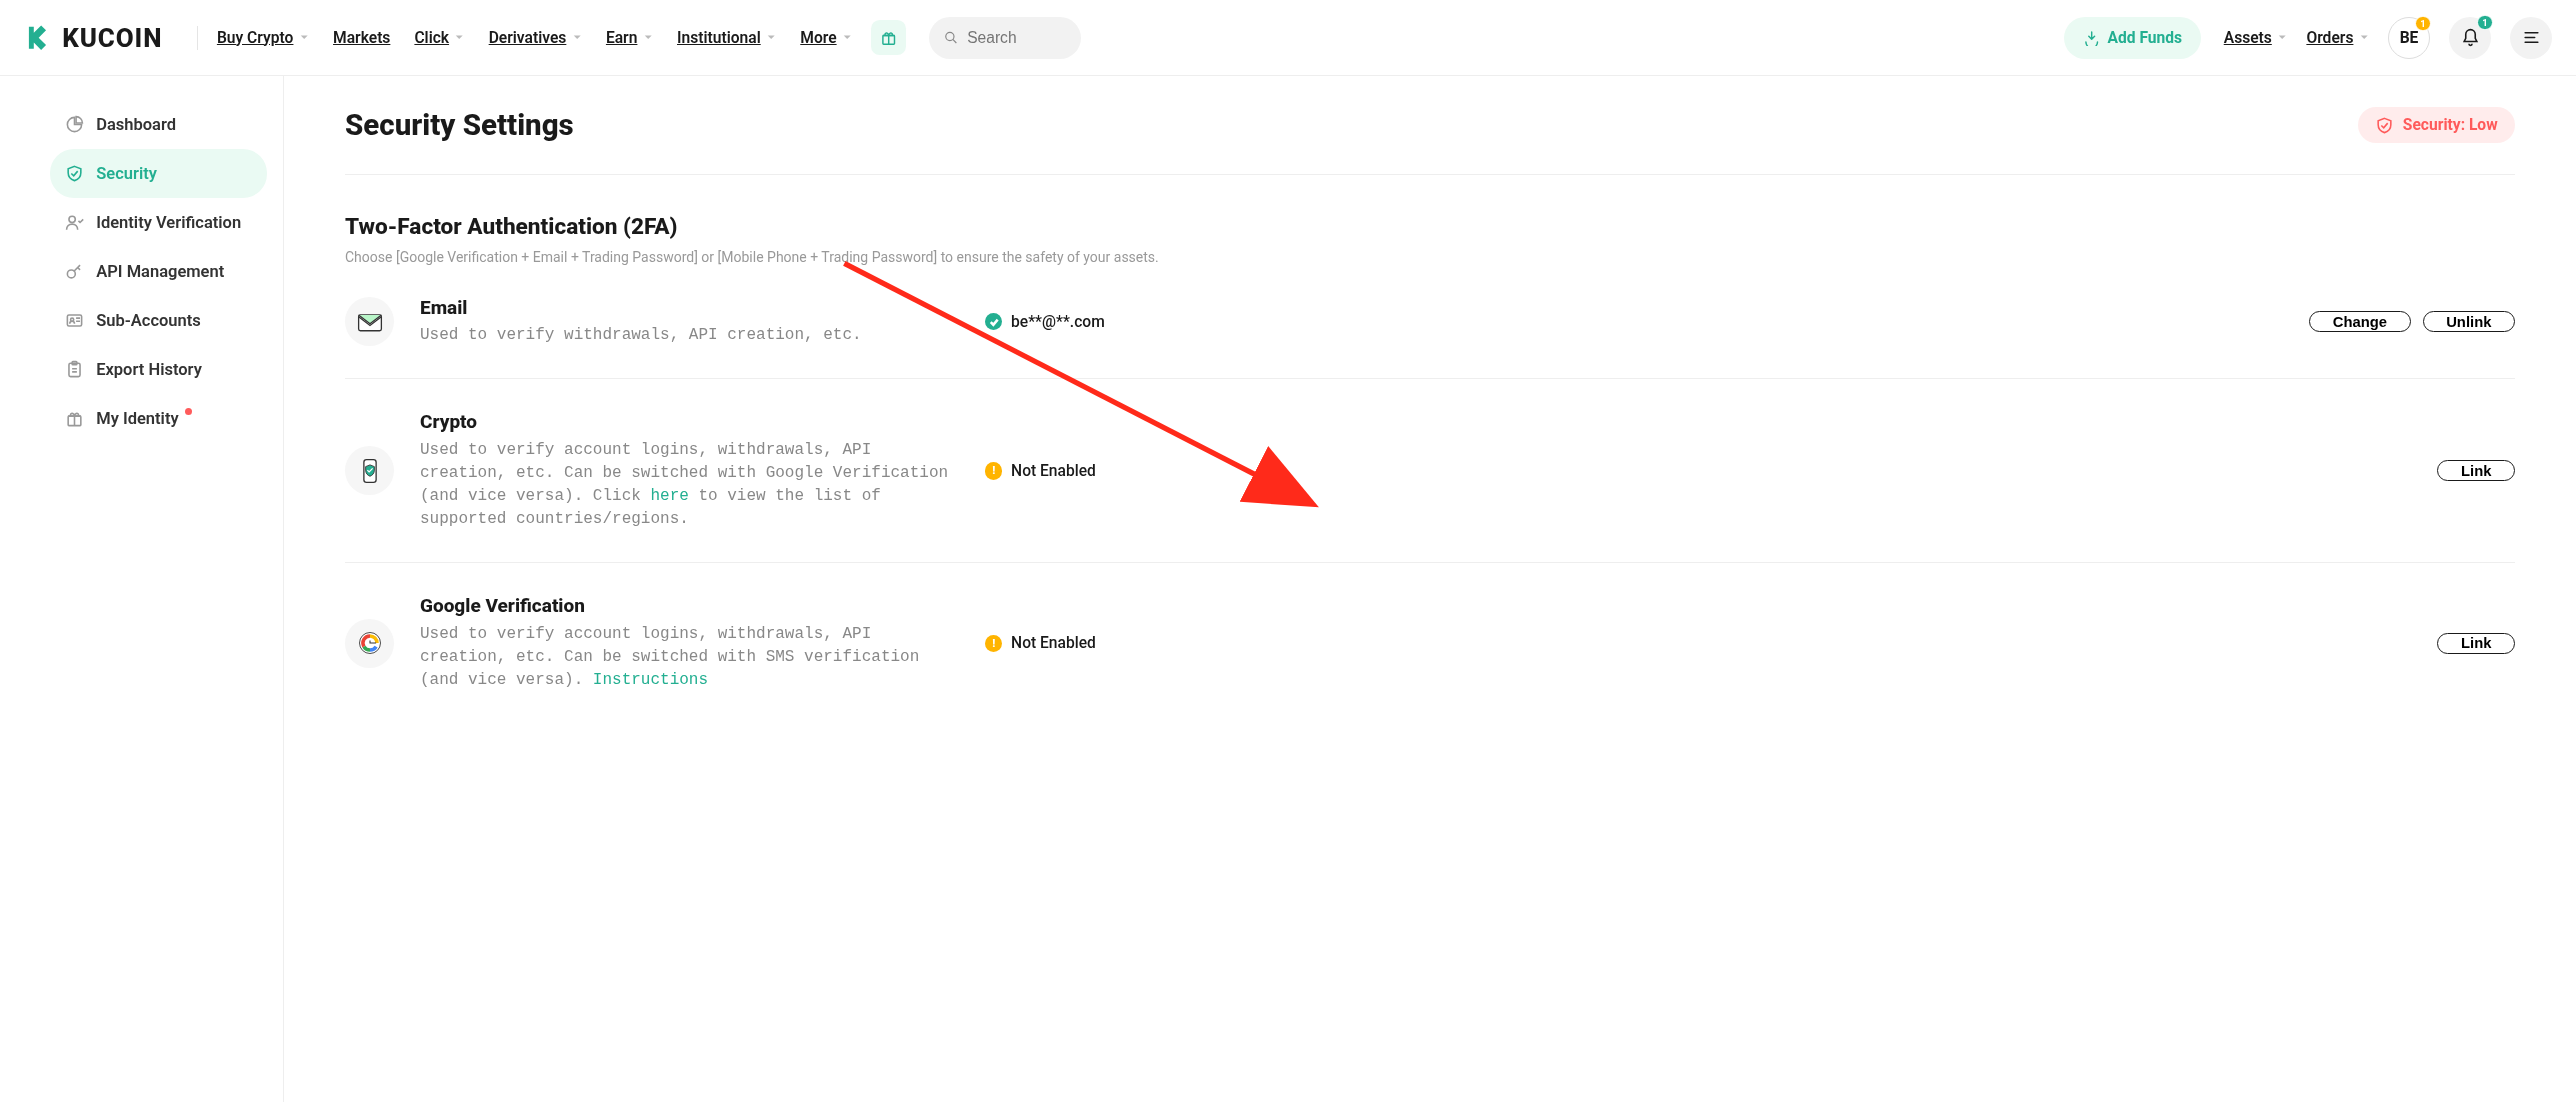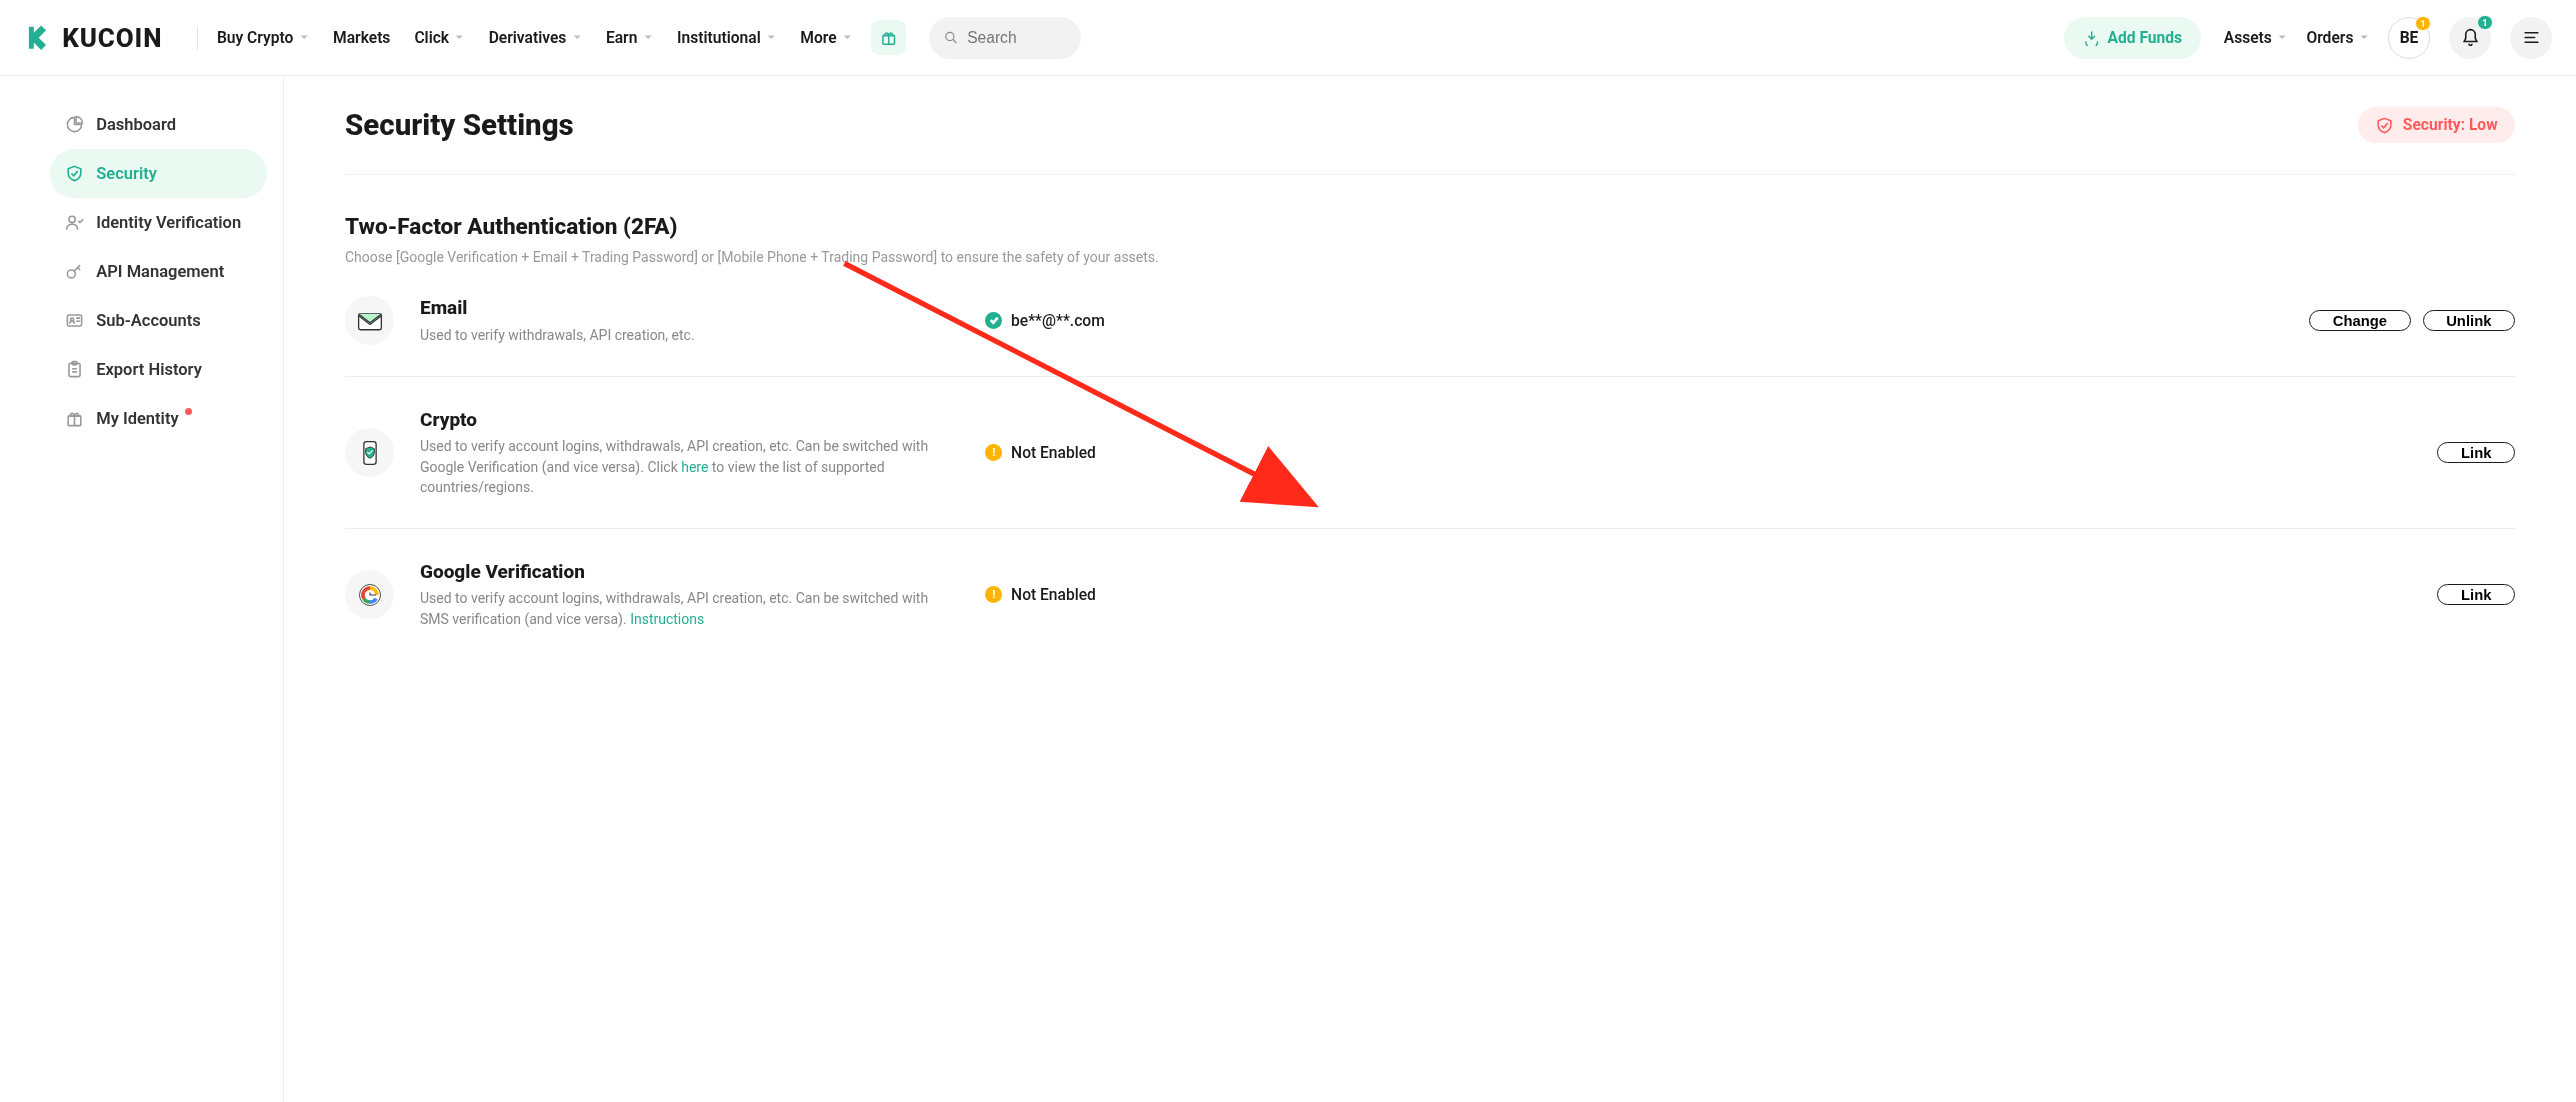--- a/index.html
+++ b/index.html
@@ -5,21 +5,21 @@
   * { box-sizing: border-box; margin: 0; padding: 0; }
   body { font-family: -apple-system, BlinkMacSystemFont, "Segoe UI", Roboto, Arial, sans-serif; background: #fff; color: #1a1a1a; }
 
   
   .topnav { display:flex; align-items:center; height:76px; padding:0 24px; border-bottom:0.9px solid #eee; gap:7px;}
   .logo { display:flex; align-items:center; gap:8.7px; margin-right:15.6px; cursor:pointer;}
   .logo svg { width:29.5px; height:29.5px; }
   .logo-text { font-size:26px; font-weight:800; letter-spacing:0.9px; color:#1a1a1a;}
   .nav-sep { width:0.9px; height:24px; background:#e5e5e5; margin:0 12px;}
   .nav-links { display:flex; align-items:center; gap:24px; }
-  .nav-item { display:flex; align-items:center; gap:5.2px; font-size:15.6px; font-weight:600; color:#1a1a1a; cursor:pointer;}
+  .nav-item { display:flex; align-items:center; gap:5.2px; font-size:15.6px; font-weight:600; color:#1a1a1a; cursor:pointer;text-decoration:underline;}
   .chev { width:10.4px; height:10.4px; }
   .chev path { fill:#bbb; }
   .gift-btn { width:35px; height:35px; border-radius:8.7px; background:#eafaf3; display:flex; align-items:center; justify-content:center; cursor:pointer; margin-left:12px;}
   .gift-btn svg { width:17.4px; height:17.4px; stroke:#23af91; }
   .search { flex:0 0 auto; margin-left:15.6px; width:152px; height:42px; border-radius:21px; background:#f2f2f2; display:flex; align-items:center; padding:0 15.6px; gap:8.7px;}
   .search svg { width:17.4px; height:17.4px; stroke:#888; }
   .search input { border:none; background:transparent; outline:none; font-size:15.6px; color:#555; width:100%;}
   .spacer { flex:1; }
   .addfunds { height:42px; padding:0 19px; border-radius:21px; background:#eafaf3; color:#23af91; font-weight:700; font-size:15.6px; display:flex; align-items:center; gap:7px; cursor:pointer;}
   .addfunds svg{width:17.4px;height:17.4px;stroke:#23af91;}
@@ -48,21 +48,21 @@
   .section { padding-top:38px;}
   .sec-title { font-size:22.6px; font-weight:800; margin-bottom:8.7px;}
   .sec-sub { font-size:14px; color:#999;}
 
   .row { display:flex; align-items:center; gap:26px; padding:31px 0; border-bottom:0.9px solid #eee;}
   .row:last-child{border-bottom:none;}
   .row-icon { width:49px; height:49px; border-radius:50%; background:#f6f6f6; display:flex; align-items:center; justify-content:center; flex-shrink:0;}
   .row-icon svg{width:28px;height:28px;}
   .row-body { flex:0 0 539px;}
   .row-title { font-size:19px; font-weight:800; margin-bottom:5.2px;}
-  .row-desc { font-size:14px; color:#888; line-height:1.45;}
+  .row-desc { font-size:16px; color:#888; line-height:1.45;font-family:Liberation Mono, monospace;}
   .row-desc a, .row-desc .link{ color:#23af91; cursor:pointer;}
   .row-status { display:flex; align-items:center; gap:8.7px; font-size:15.6px; font-weight:500; flex:1;}
   .status-ico { width:17.4px;height:17.4px;border-radius:50%; display:flex;align-items:center;justify-content:center;}
   .status-ico.ok{background:#23af91;}
   .status-ico.warn{background:#ffb400;}
   .status-ico svg{width:10.4px;height:10.4px;stroke:#fff;stroke-width:3;fill:none;}
   .status-ico.warn span{color:#fff;font-weight:800;font-size:11.3px;line-height:1;}
   .row-actions { display:flex; gap:12px;}
   .btn { height:21px; padding:0 22.6px; border-radius:17.4px; border:1.3px solid #1a1a1a; background:#fff; font-weight:700; font-size:14.8px; cursor:pointer; display:flex; align-items:center;}
 

